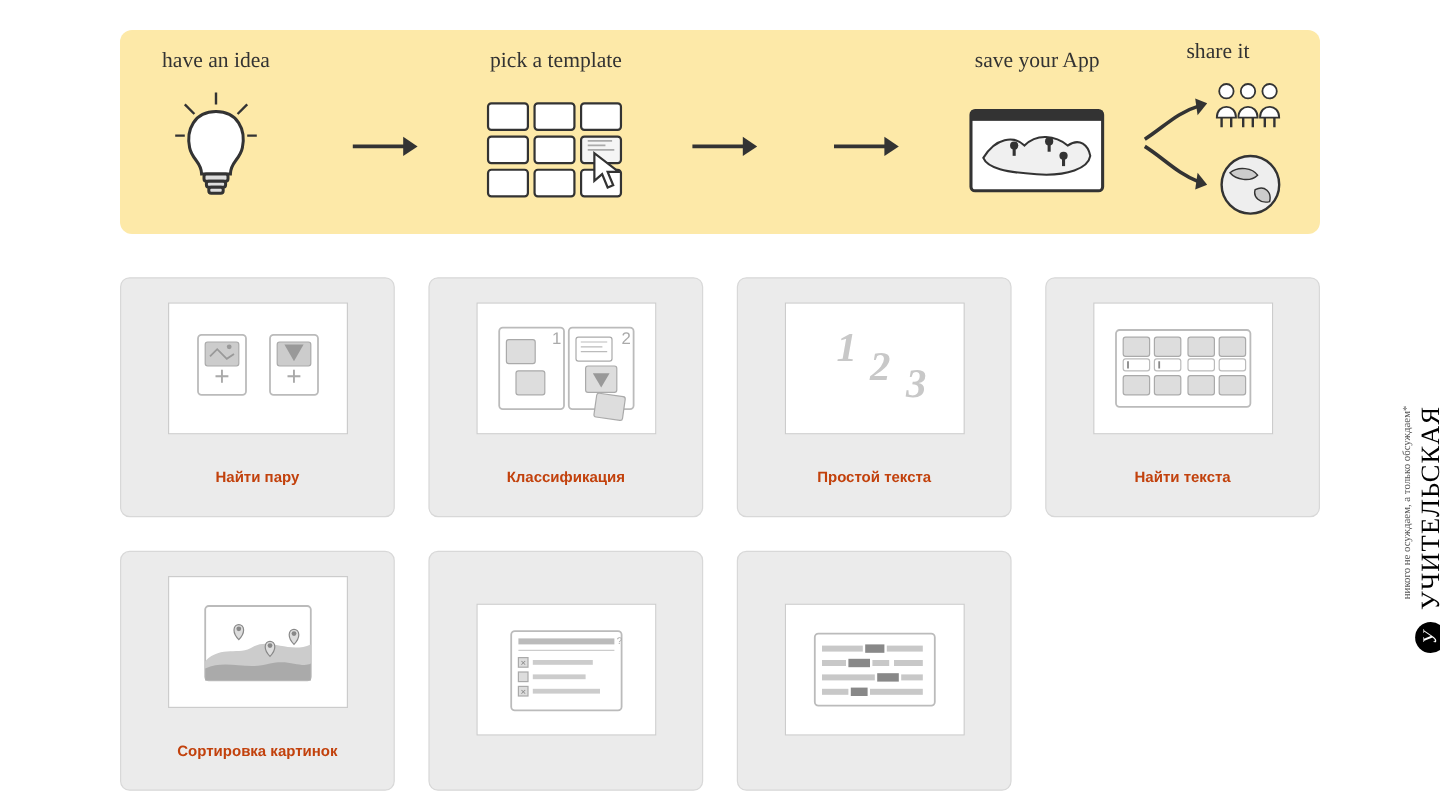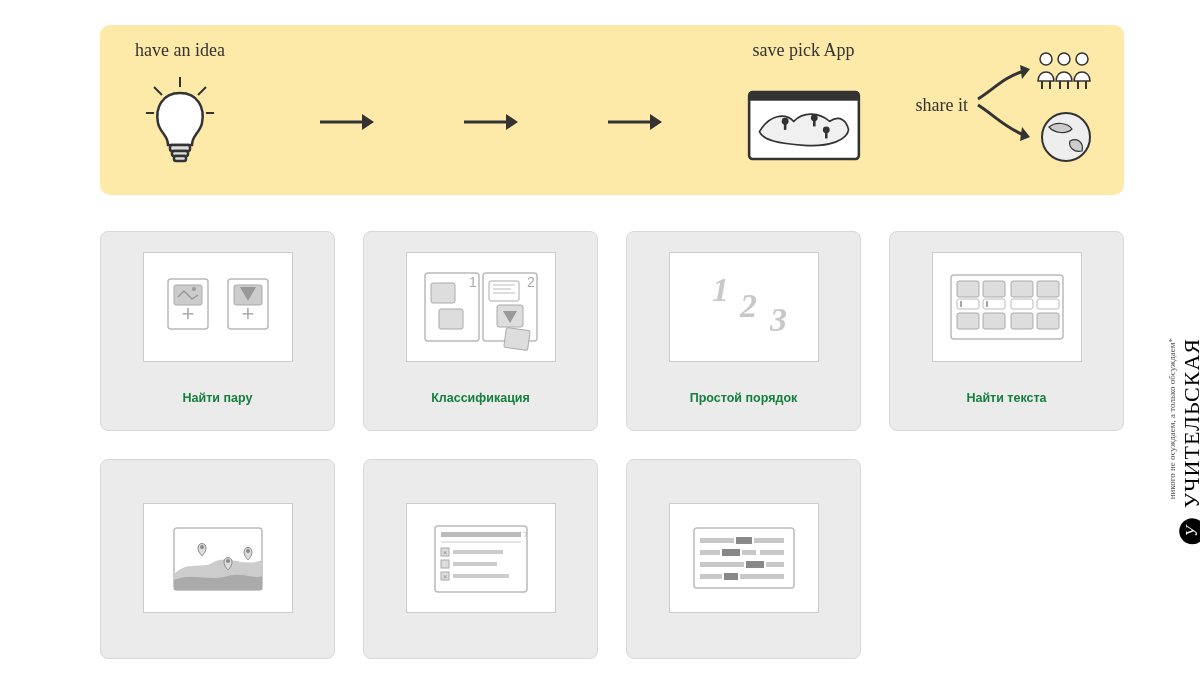--- a/index.html
+++ b/index.html
@@ -5,21 +5,21 @@
   * { box-sizing: border-box; margin: 0; padding: 0; }
   body {
     font-family: Arial, Helvetica, sans-serif;
     background: #fff;
     width: 1200px;
     height: 675px;
     position: relative;
     overflow: hidden;
   }
   .container {
-    padding: 25px 76px 0 100px;
+    padding: 25px 100px 0 100px;
   }
   .banner {
     background: #fde9a8;
     border-radius: 10px;
     padding: 12px 20px 14px 20px;
     display: flex;
     align-items: center;
     justify-content: space-between;
     height: 170px;
     position: relative;
@@ -42,21 +42,21 @@
     display: flex;
     align-items: center;
     justify-content: center;
   }
   .arrow-between {
     margin: 26px 6px 0 6px;
     flex: 0 0 auto;
   }
   .share-col {
     display: flex;
-    flex-direction: row;
+    flex-direction: column;
     align-items: center;
     gap: 6px;
     margin-left: -20px;
   }
   .template-grid {
     margin-top: 36px;
     display: grid;
     grid-template-columns: repeat(4, 1fr);
     gap: 28px;
   }
@@ -79,21 +79,21 @@
     border: 1px solid #ccc;
     display: flex;
     align-items: center;
     justify-content: center;
     margin: auto 0;
   }
   .tcard-title {
     margin-top: 14px;
     font-size: 12.5px;
     font-weight: bold;
-    color: #15803d;
+    color: #c2410c;
     text-align: center;
     line-height: 1.3;
     min-height: 32px;
     display: flex;
     align-items: center;
   }
   .watermark {
     position: absolute;
     right: 8px;
     top: 50%;
@@ -157,38 +157,60 @@
       </div>
     </div>
 
     <div class="arrow-between">
       <svg width="60" height="30" viewBox="0 0 60 30">
         <path d="M2 15 L48 15" stroke="#333" stroke-width="3" fill="none"></path>
         <path d="M44 7 L56 15 L44 23 Z" fill="#333"></path>
       </svg>
     </div>
 
+    <div class="step">
+      <div class="step-label">pick a template</div>
+      <div class="step-illus">
+        <svg width="130" height="100" viewBox="0 0 130 100">
+          <g fill="#fff" stroke="#333" stroke-width="2">
+            <rect x="4" y="10" width="36" height="24" rx="3"></rect>
+            <rect x="46" y="10" width="36" height="24" rx="3"></rect>
+            <rect x="88" y="10" width="36" height="24" rx="3"></rect>
+            <rect x="4" y="40" width="36" height="24" rx="3"></rect>
+            <rect x="46" y="40" width="36" height="24" rx="3"></rect>
+            <rect x="88" y="40" width="36" height="24" rx="3" fill="#f5f5f5"></rect>
+            <rect x="4" y="70" width="36" height="24" rx="3"></rect>
+            <rect x="46" y="70" width="36" height="24" rx="3"></rect>
+            <rect x="88" y="70" width="36" height="24" rx="3"></rect>
+          </g>
+          <g stroke="#333" stroke-width="2" fill="#fff">
+            <path d="M100 55 L100 80 L107 74 L112 86 L117 84 L112 72 L122 72 Z"></path>
+          </g>
+          <path d="M94 44 L116 44 M94 48 L110 48 M94 52 L118 52" stroke="#aaa" stroke-width="1.5"></path>
+        </svg>
+      </div>
+    </div>
 
     <div class="arrow-between">
       <svg width="60" height="30" viewBox="0 0 60 30">
         <path d="M2 15 L48 15" stroke="#333" stroke-width="3" fill="none"></path>
         <path d="M44 7 L56 15 L44 23 Z" fill="#333"></path>
       </svg>
     </div>
 
 
     <div class="arrow-between">
       <svg width="60" height="30" viewBox="0 0 60 30">
         <path d="M2 15 L48 15" stroke="#333" stroke-width="3" fill="none"></path>
         <path d="M44 7 L56 15 L44 23 Z" fill="#333"></path>
       </svg>
     </div>
 
     <div class="step">
-      <div class="step-label">save pick App</div>
+      <div class="step-label">save your App</div>
       <div class="step-illus">
         <svg width="140" height="100" viewBox="0 0 140 100">
           <rect x="6" y="14" width="128" height="78" rx="4" fill="#fff" stroke="#333" stroke-width="3"></rect>
           <rect x="6" y="14" width="128" height="10" fill="#333"></rect>
           <path d="M18 60 C30 40 48 38 58 48 C70 36 88 38 100 48 C112 40 120 48 122 58 C120 70 100 78 70 76 C40 74 22 70 18 60 Z" fill="#f0f0f0" stroke="#333" stroke-width="2"></path>
           <g fill="#333">
             <circle cx="48" cy="48" r="4"></circle>
               <rect x="46.5" y="48" width="3" height="10"></rect>
             <circle cx="82" cy="44" r="4"></circle>
               <rect x="80.5" y="44" width="3" height="10"></rect>
@@ -272,21 +294,21 @@
 
 
     <div class="tcard">
       <div class="tcard-img">
         <svg width="140" height="100" viewBox="0 0 140 100">
           <text x="38" y="44" font-size="34" font-weight="bold" font-style="italic" fill="#c8c8c8" font-family="Georgia">1</text>
           <text x="66" y="60" font-size="34" font-weight="bold" font-style="italic" fill="#c8c8c8" font-family="Georgia">2</text>
           <text x="96" y="74" font-size="34" font-weight="bold" font-style="italic" fill="#c8c8c8" font-family="Georgia">3</text>
         </svg>
       </div>
-      <div class="tcard-title">Простой порядок</div>
+      <div class="tcard-title">Простой текста</div>
     </div>
 
     <div class="tcard">
       <div class="tcard-img">
         <svg width="140" height="100" viewBox="0 0 140 100">
           <rect x="14" y="18" width="112" height="64" rx="3" fill="#fff" stroke="#bbb" stroke-width="1.5"></rect>
           <g fill="#ddd" stroke="#aaa">
             <rect x="20" y="24" width="22" height="16" rx="2"></rect>
             <rect x="46" y="24" width="22" height="16" rx="2"></rect>
             <rect x="74" y="24" width="22" height="16" rx="2"></rect>
@@ -318,20 +340,21 @@
           <g>
             <path d="M50 40 C50 34 58 34 58 40 C58 44 54 48 54 48 C54 48 50 44 50 40 Z" fill="#ddd" stroke="#888"></path>
             <circle cx="54" cy="39" r="2" fill="#888"></circle>
             <path d="M76 54 C76 48 84 48 84 54 C84 58 80 62 80 62 C80 62 76 58 76 54 Z" fill="#ddd" stroke="#888"></path>
             <circle cx="80" cy="53" r="2" fill="#888"></circle>
             <path d="M96 44 C96 38 104 38 104 44 C104 48 100 52 100 52 C100 52 96 48 96 44 Z" fill="#ddd" stroke="#888"></path>
             <circle cx="100" cy="43" r="2" fill="#888"></circle>
           </g>
         </svg>
       </div>
+      <div class="tcard-title">Сортировка картинок</div>
     </div>
 
     <div class="tcard">
       <div class="tcard-img">
         <svg width="140" height="100" viewBox="0 0 140 100">
           <rect x="24" y="18" width="92" height="66" rx="3" fill="#fff" stroke="#bbb" stroke-width="1.5"></rect>
           <rect x="30" y="24" width="80" height="5" fill="#bbb"></rect>
           <text x="112" y="29" font-size="8" fill="#aaa">?</text>
           <line x1="30" y1="34" x2="110" y2="34" stroke="#ccc"></line>
           <g>

